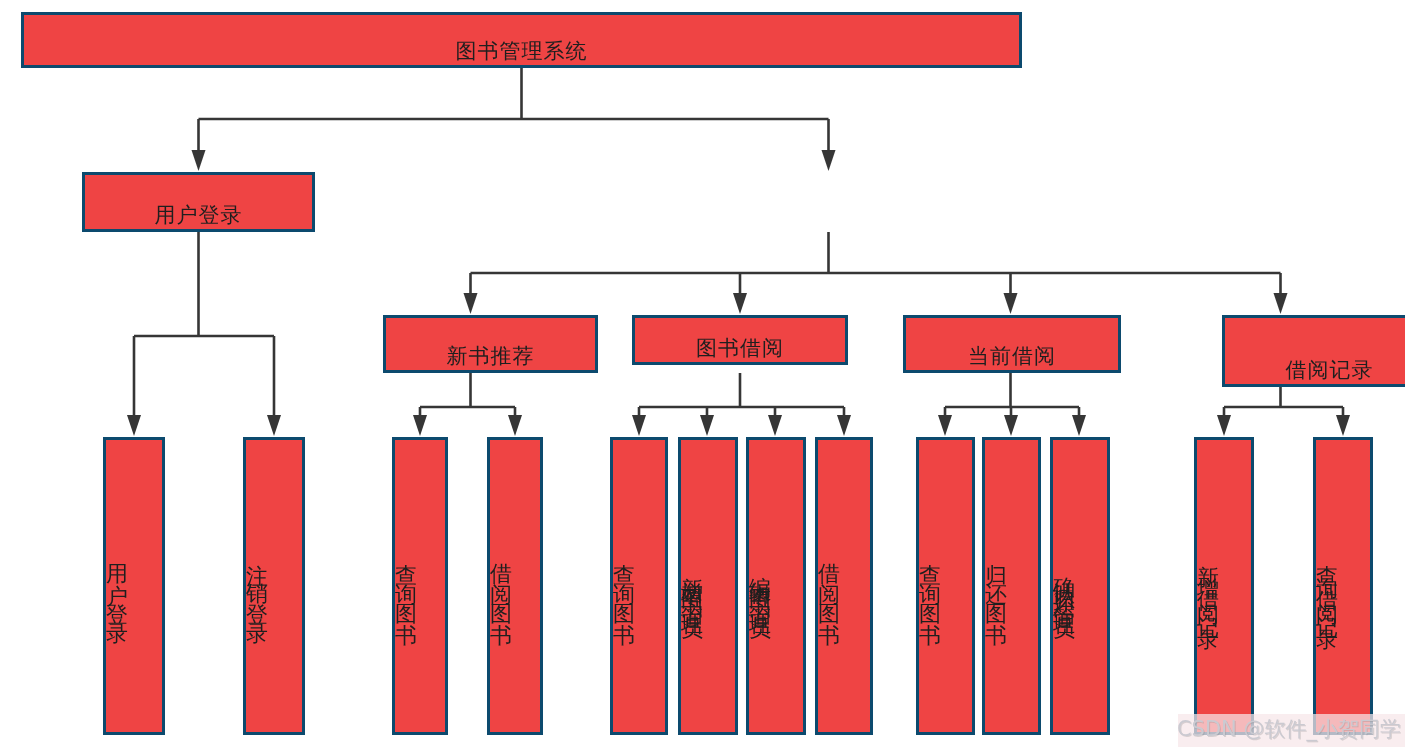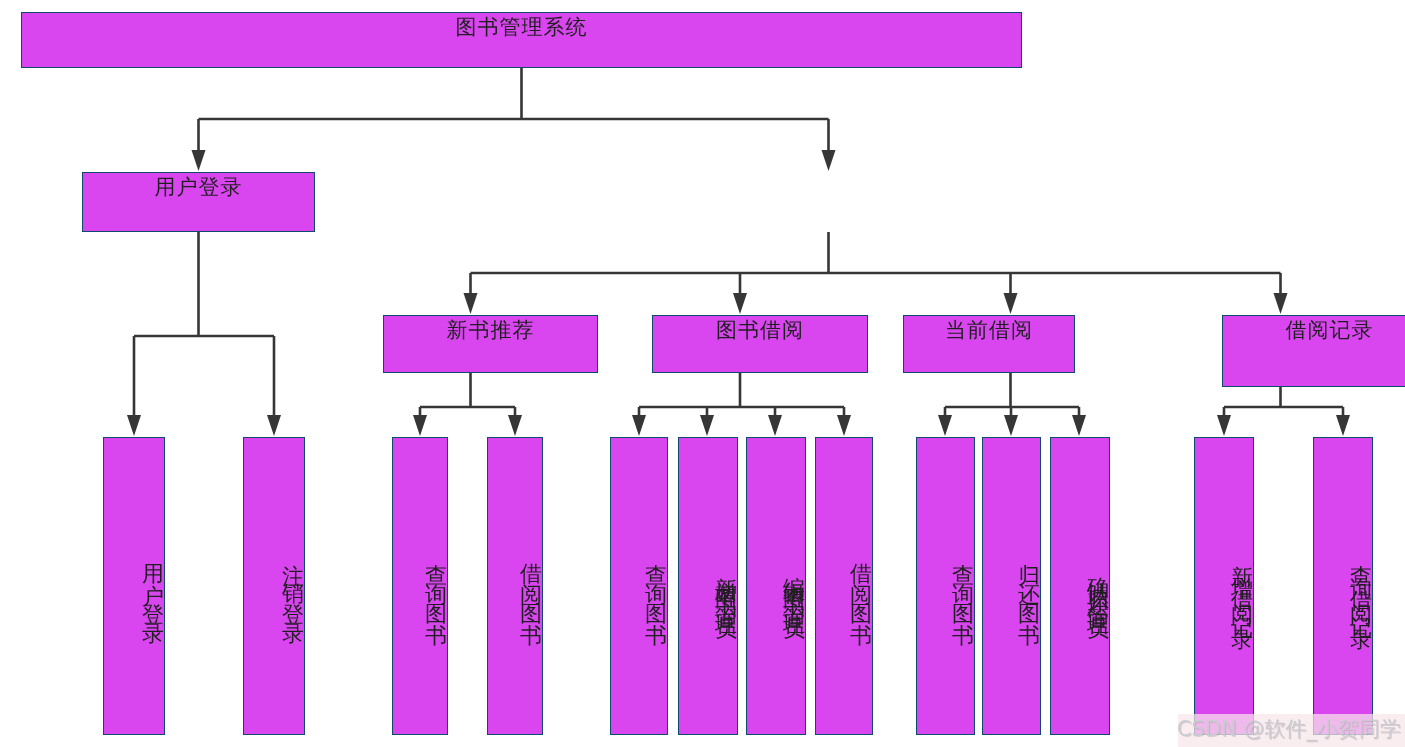--- a/index.html
+++ b/index.html
@@ -17,24 +17,24 @@
   }
   #connectors {
     position: absolute;
     left: 0;
     top: 0;
     pointer-events: none;
   }
   .node {
     position: absolute;
     box-sizing: border-box;
-    background: #d946ef;
-    border: 1px solid #0c4a6e;
+    background: #ef4444;
+    border: 3px solid #0c4a6e;
     display: flex;
-    align-items: flex-start;
+    align-items: flex-end;
     justify-content: center;
     color: #1f1f1f;
     z-index: 2;
   }
   .h-node {
     font-size: 21px;
     letter-spacing: 1px;
   }
   .root {
     left: 21px; top: 12px; width: 1001px; height: 56px;
@@ -125,24 +125,24 @@
     <span>图书管理系统</span>
   </div>
 
   <div class="node h-node" style="left:82px; top:172px; width:233px; height:60px;">
     <span>用户登录</span>
   </div>
 
   <div class="node h-node" style="left:363px; top:315px; width:215px; height:58px;margin-left:20px;">
     <span>新书推荐</span>
   </div>
-  <div class="node h-node" style="left:652px; top:315px; width:216px; height:58px;">
+  <div class="node h-node" style="left:632px; top:315px; width:216px; height:50px;">
     <span>图书借阅</span>
   </div>
-  <div class="node h-node" style="left:903px; top:315px; width:172px; height:58px;">
+  <div class="node h-node" style="left:903px; top:315px; width:218px; height:58px;">
     <span>当前借阅</span>
   </div>
   <div class="node h-node" style="left:1222px; top:315px; width:215px; height:72px;">
     <span>借阅记录</span>
   </div>
 
   <div class="node leaf v4" style="left:103px; width:62px;">
     <span>用户登录</span>
   </div>
   <div class="node leaf v4" style="left:243px; width:62px;">

